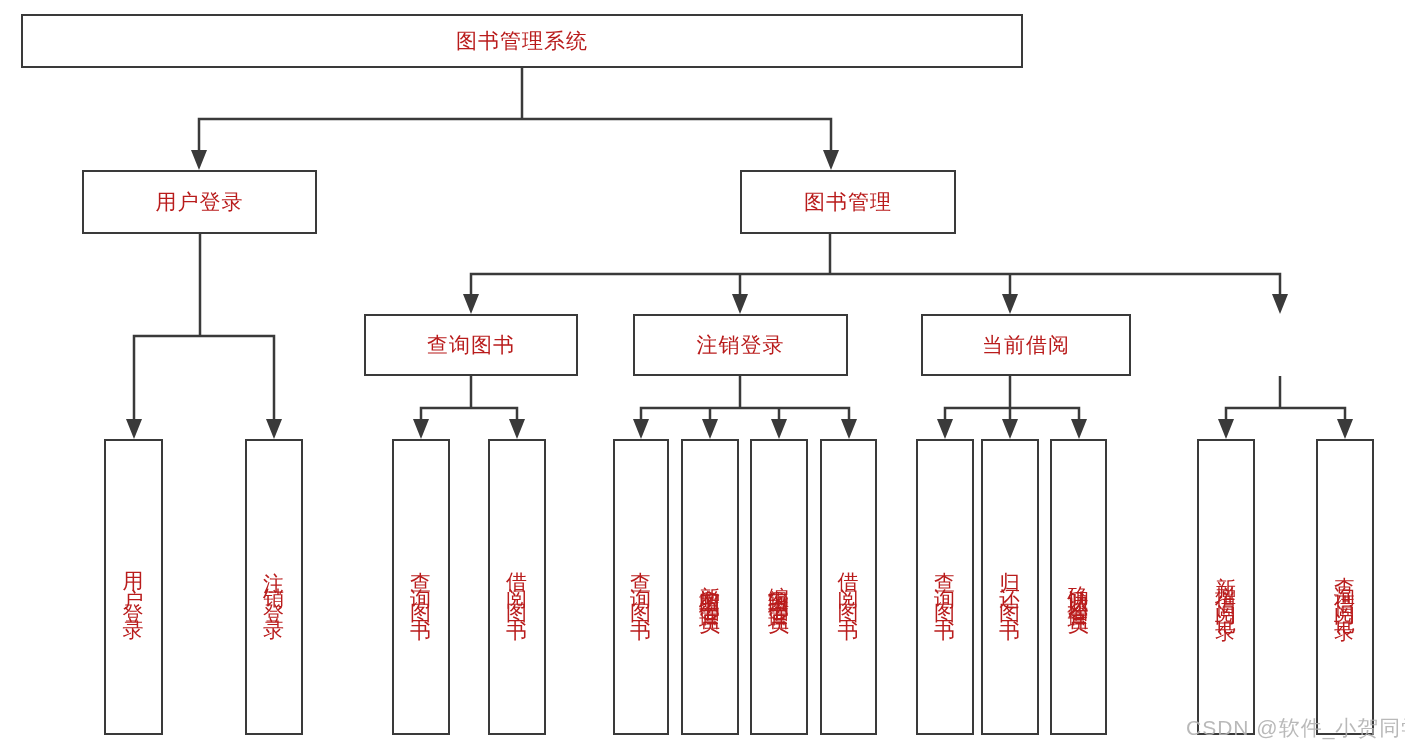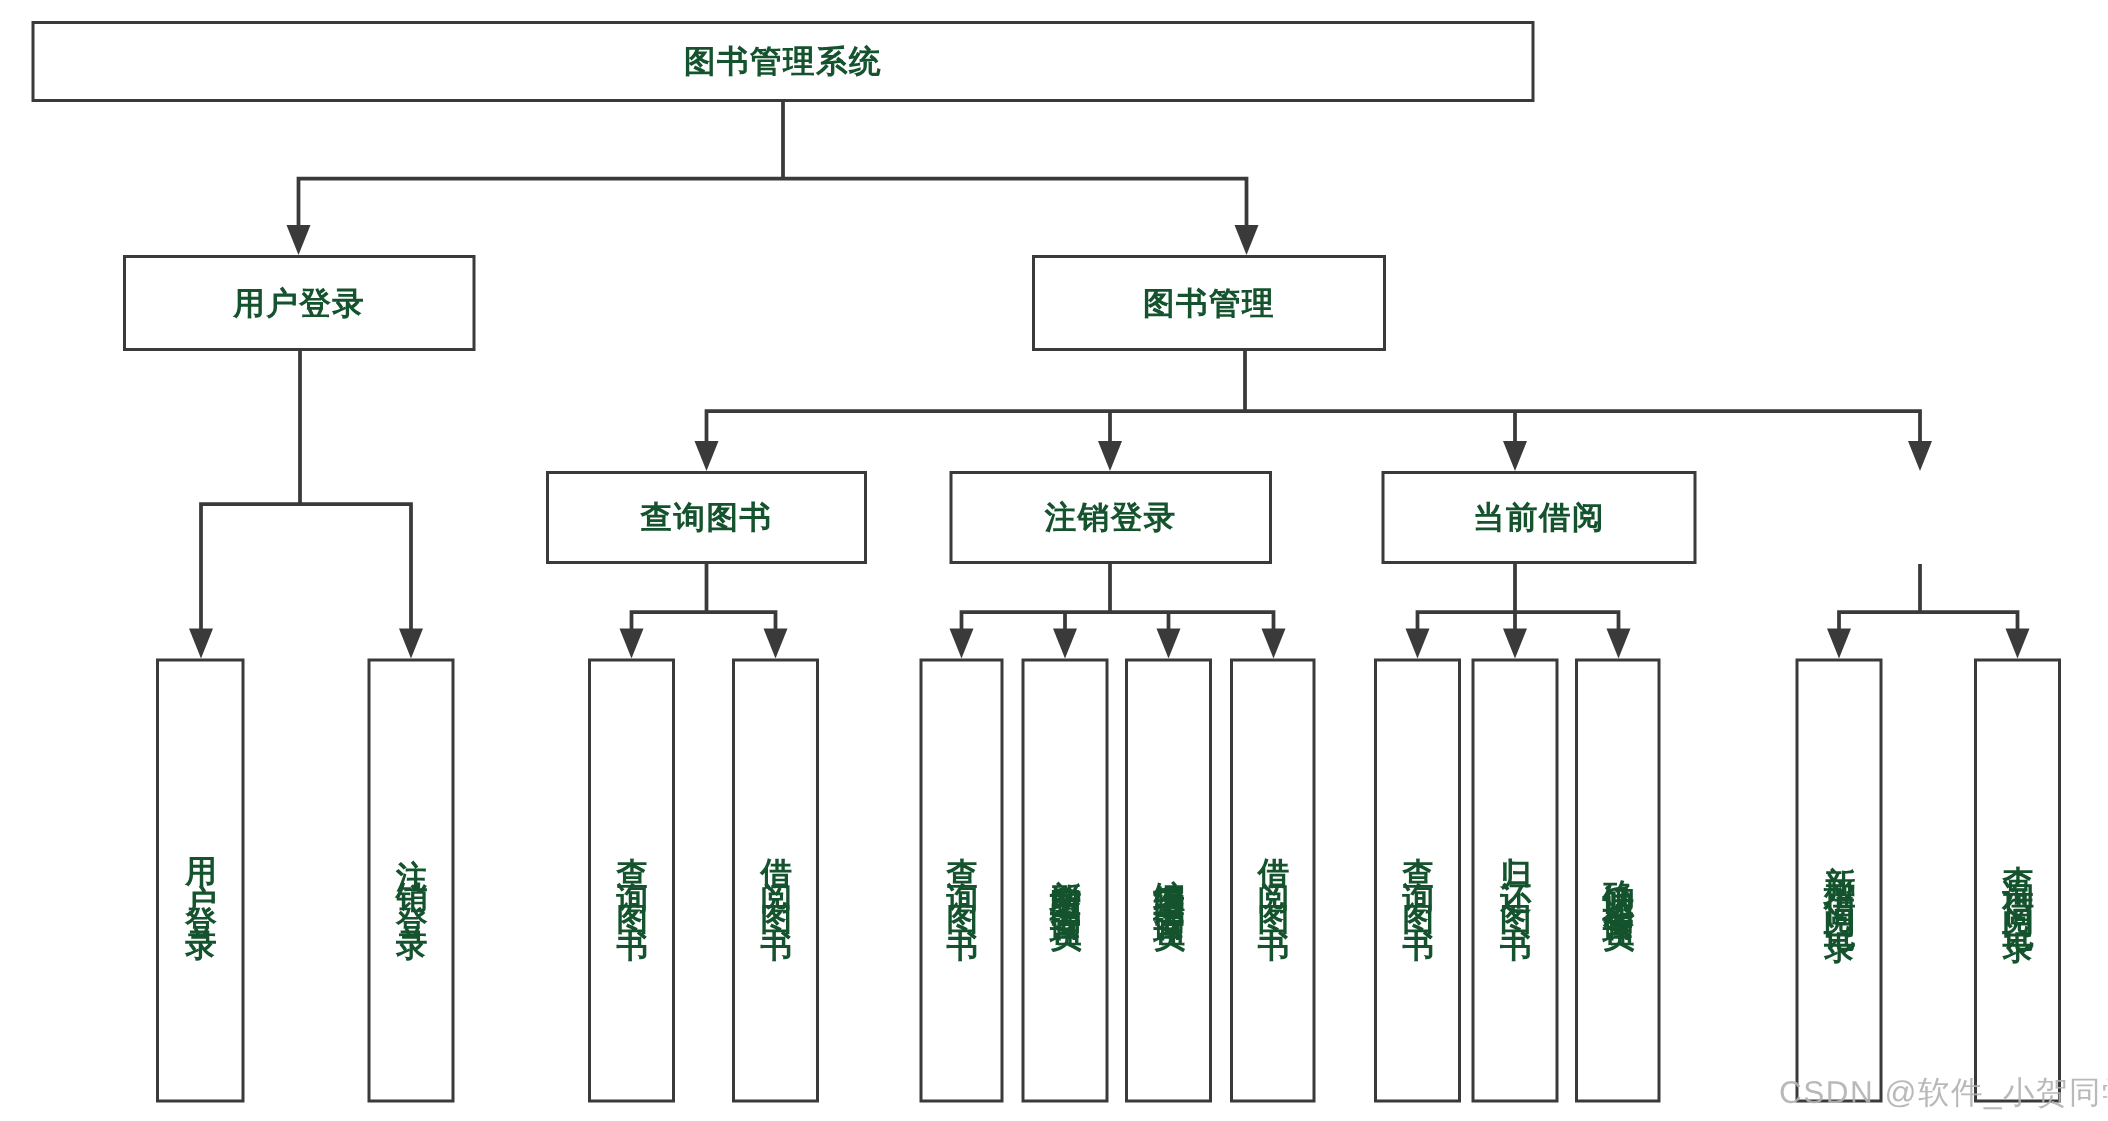--- a/index.html
+++ b/index.html
@@ -9,26 +9,25 @@
     background:#ffffff;
     font-family:"Liberation Sans","DejaVu Sans",sans-serif;
     overflow:hidden;
   }
   svg.connectors{position:absolute;left:0;top:0;width:1405px;height:747px;}
   .node{
     position:absolute;
     box-sizing:border-box;
     background:#ffffff;
     border:2.5px solid #3a3a3a;
-    color:#14532d;
+    color:#b91c1c;
     display:flex;align-items:center;justify-content:center;
     font-size:21px;
     letter-spacing:1px;
     text-align:center;
-    font-weight:bold;
   }
   .leaf span{
     writing-mode:vertical-rl;
     text-orientation:mixed;
     font-size:21px;
     line-height:1;
   }
   .gap-lg span{letter-spacing:16px;}
   .gap-md span{letter-spacing:9px;}
   .gap-sm span{letter-spacing:4px;}
@@ -102,21 +101,21 @@
     </g>
   </svg>
 
   <div class="node" style="left:21px;top:14px;width:1002px;height:54px">
     <span>图书管理系统</span>
   </div>
 
   <div class="node" style="left:82px;top:170px;width:235px;height:64px">
     <span>用户登录</span>
   </div>
-  <div class="node" style="left:688px;top:170px;width:236px;height:64px">
+  <div class="node" style="left:740px;top:170px;width:216px;height:64px">
     <span>图书管理</span>
   </div>
 
   <div class="node" style="left:364px;top:314px;width:214px;height:62px">
     <span>查询图书</span>
   </div>
   <div class="node" style="left:633px;top:314px;width:215px;height:62px">
     <span>注销登录</span>
   </div>
   <div class="node" style="left:921px;top:314px;width:210px;height:62px">

